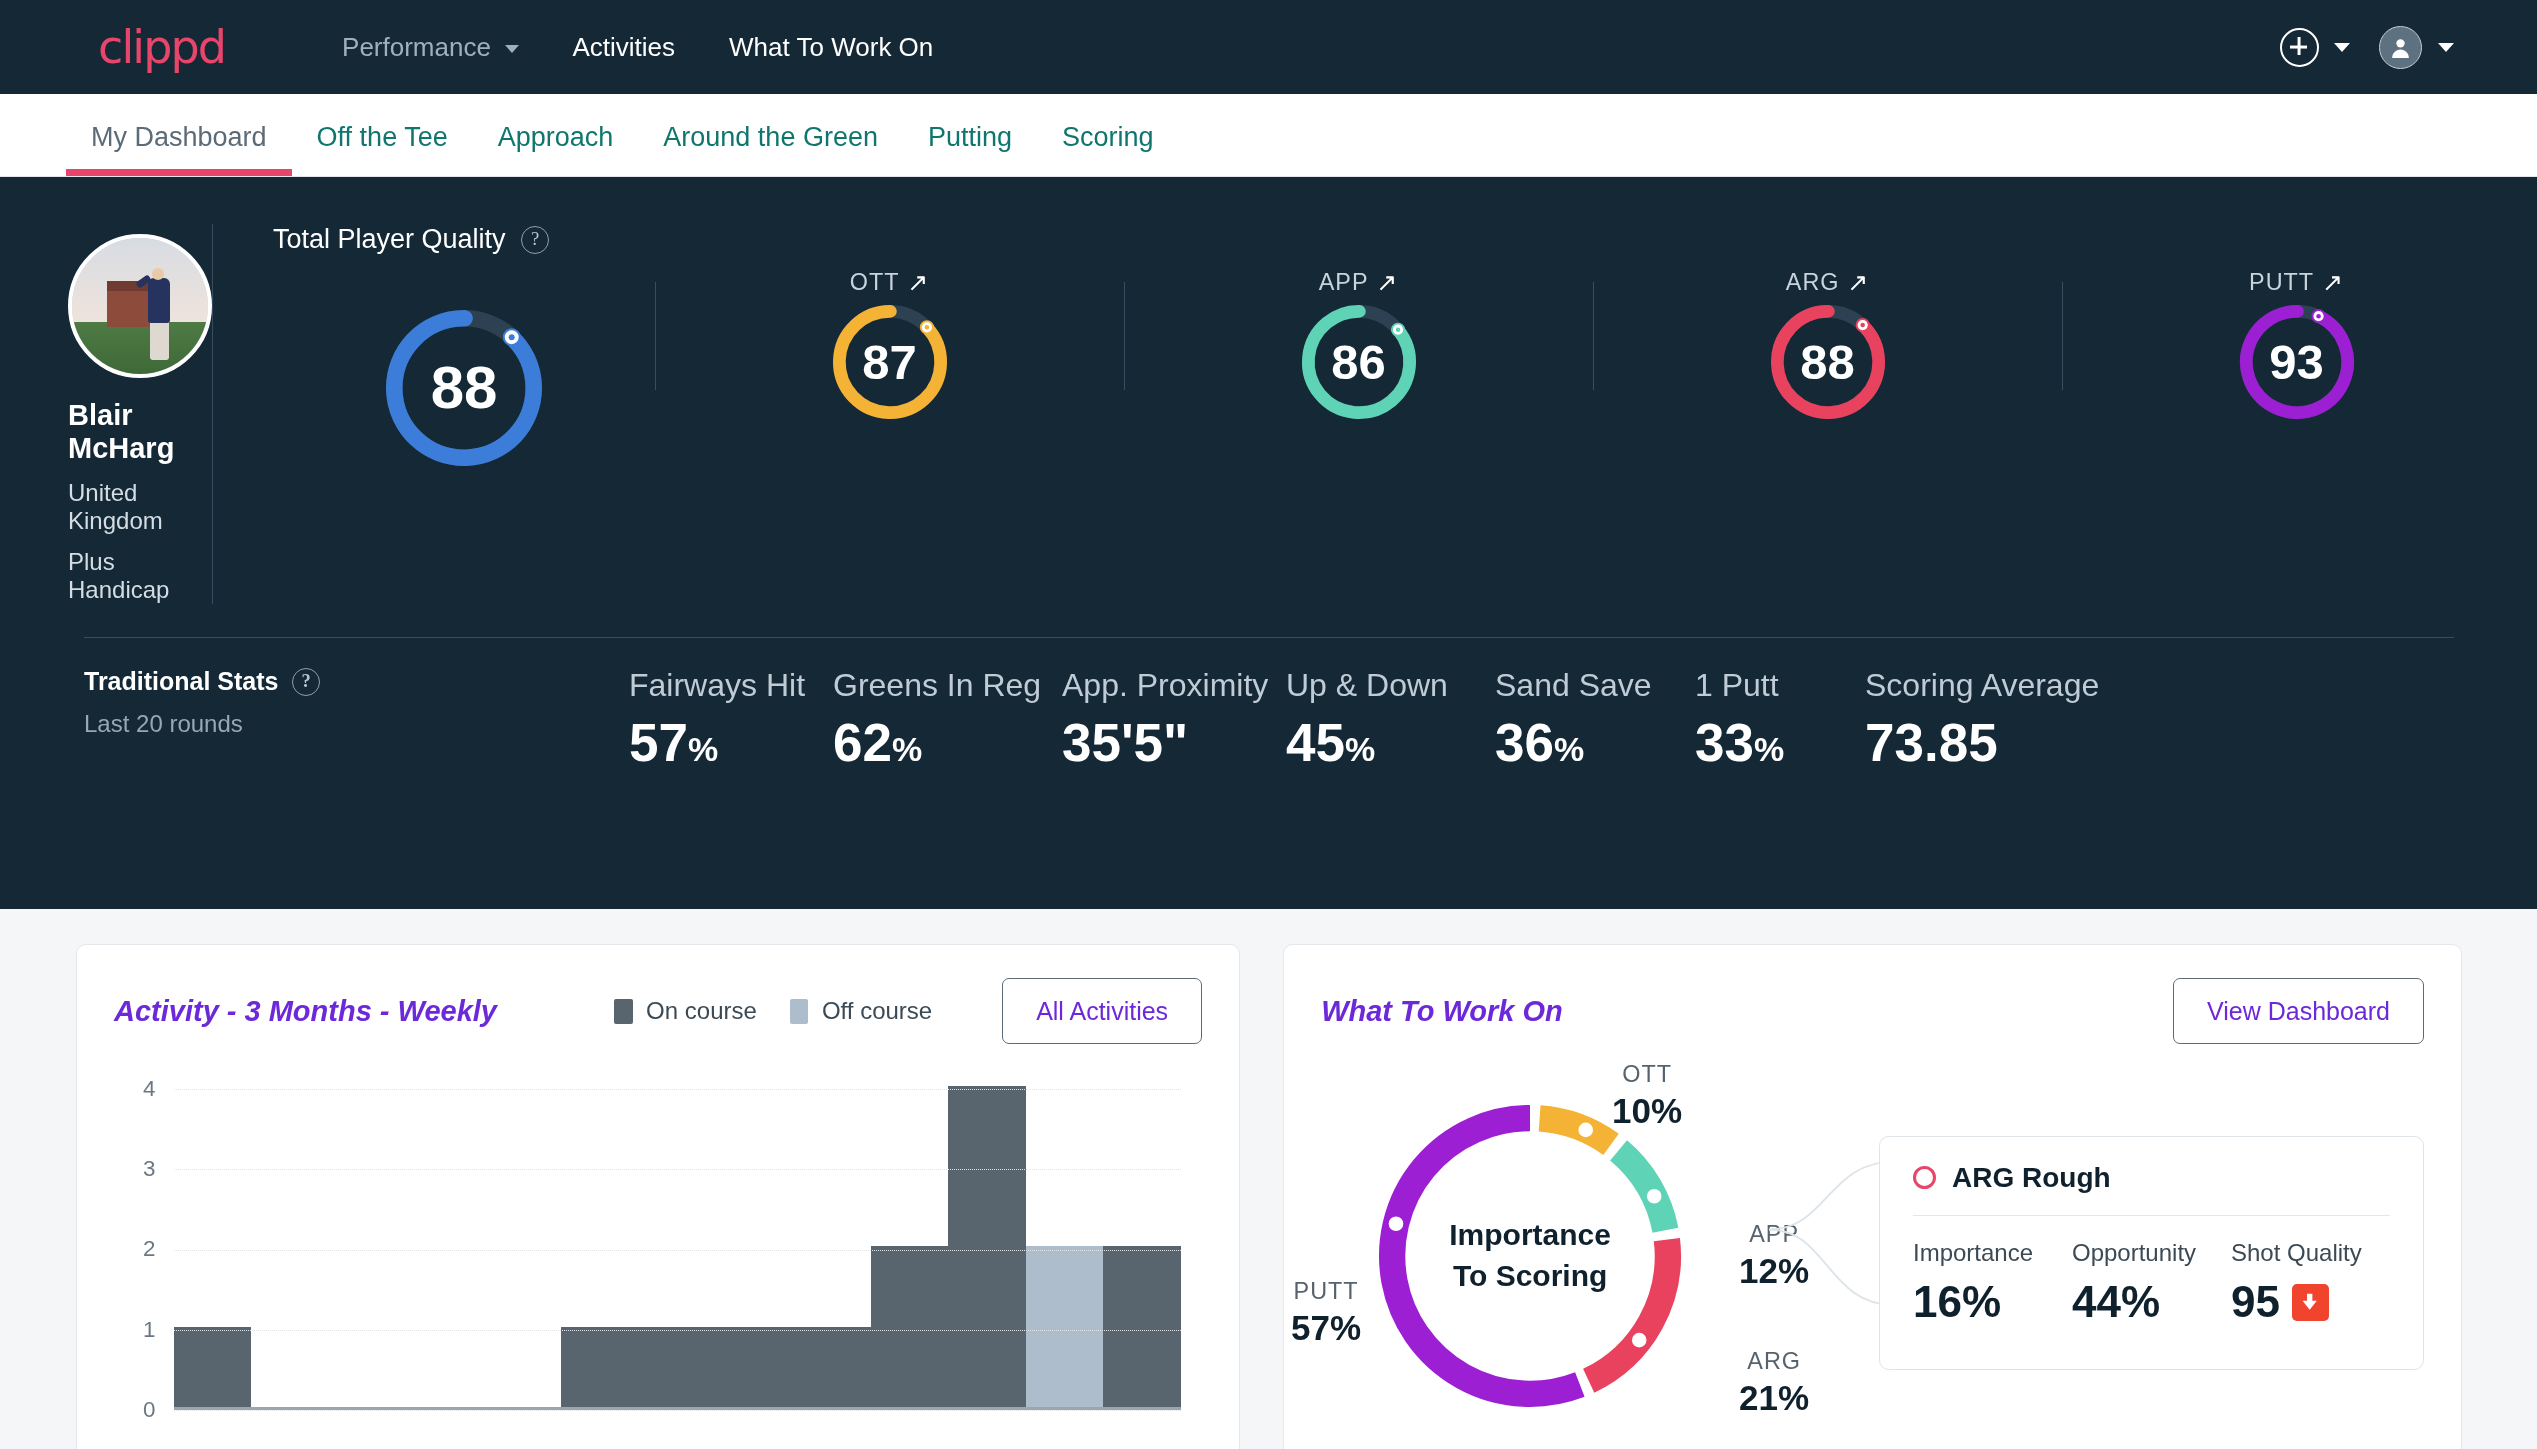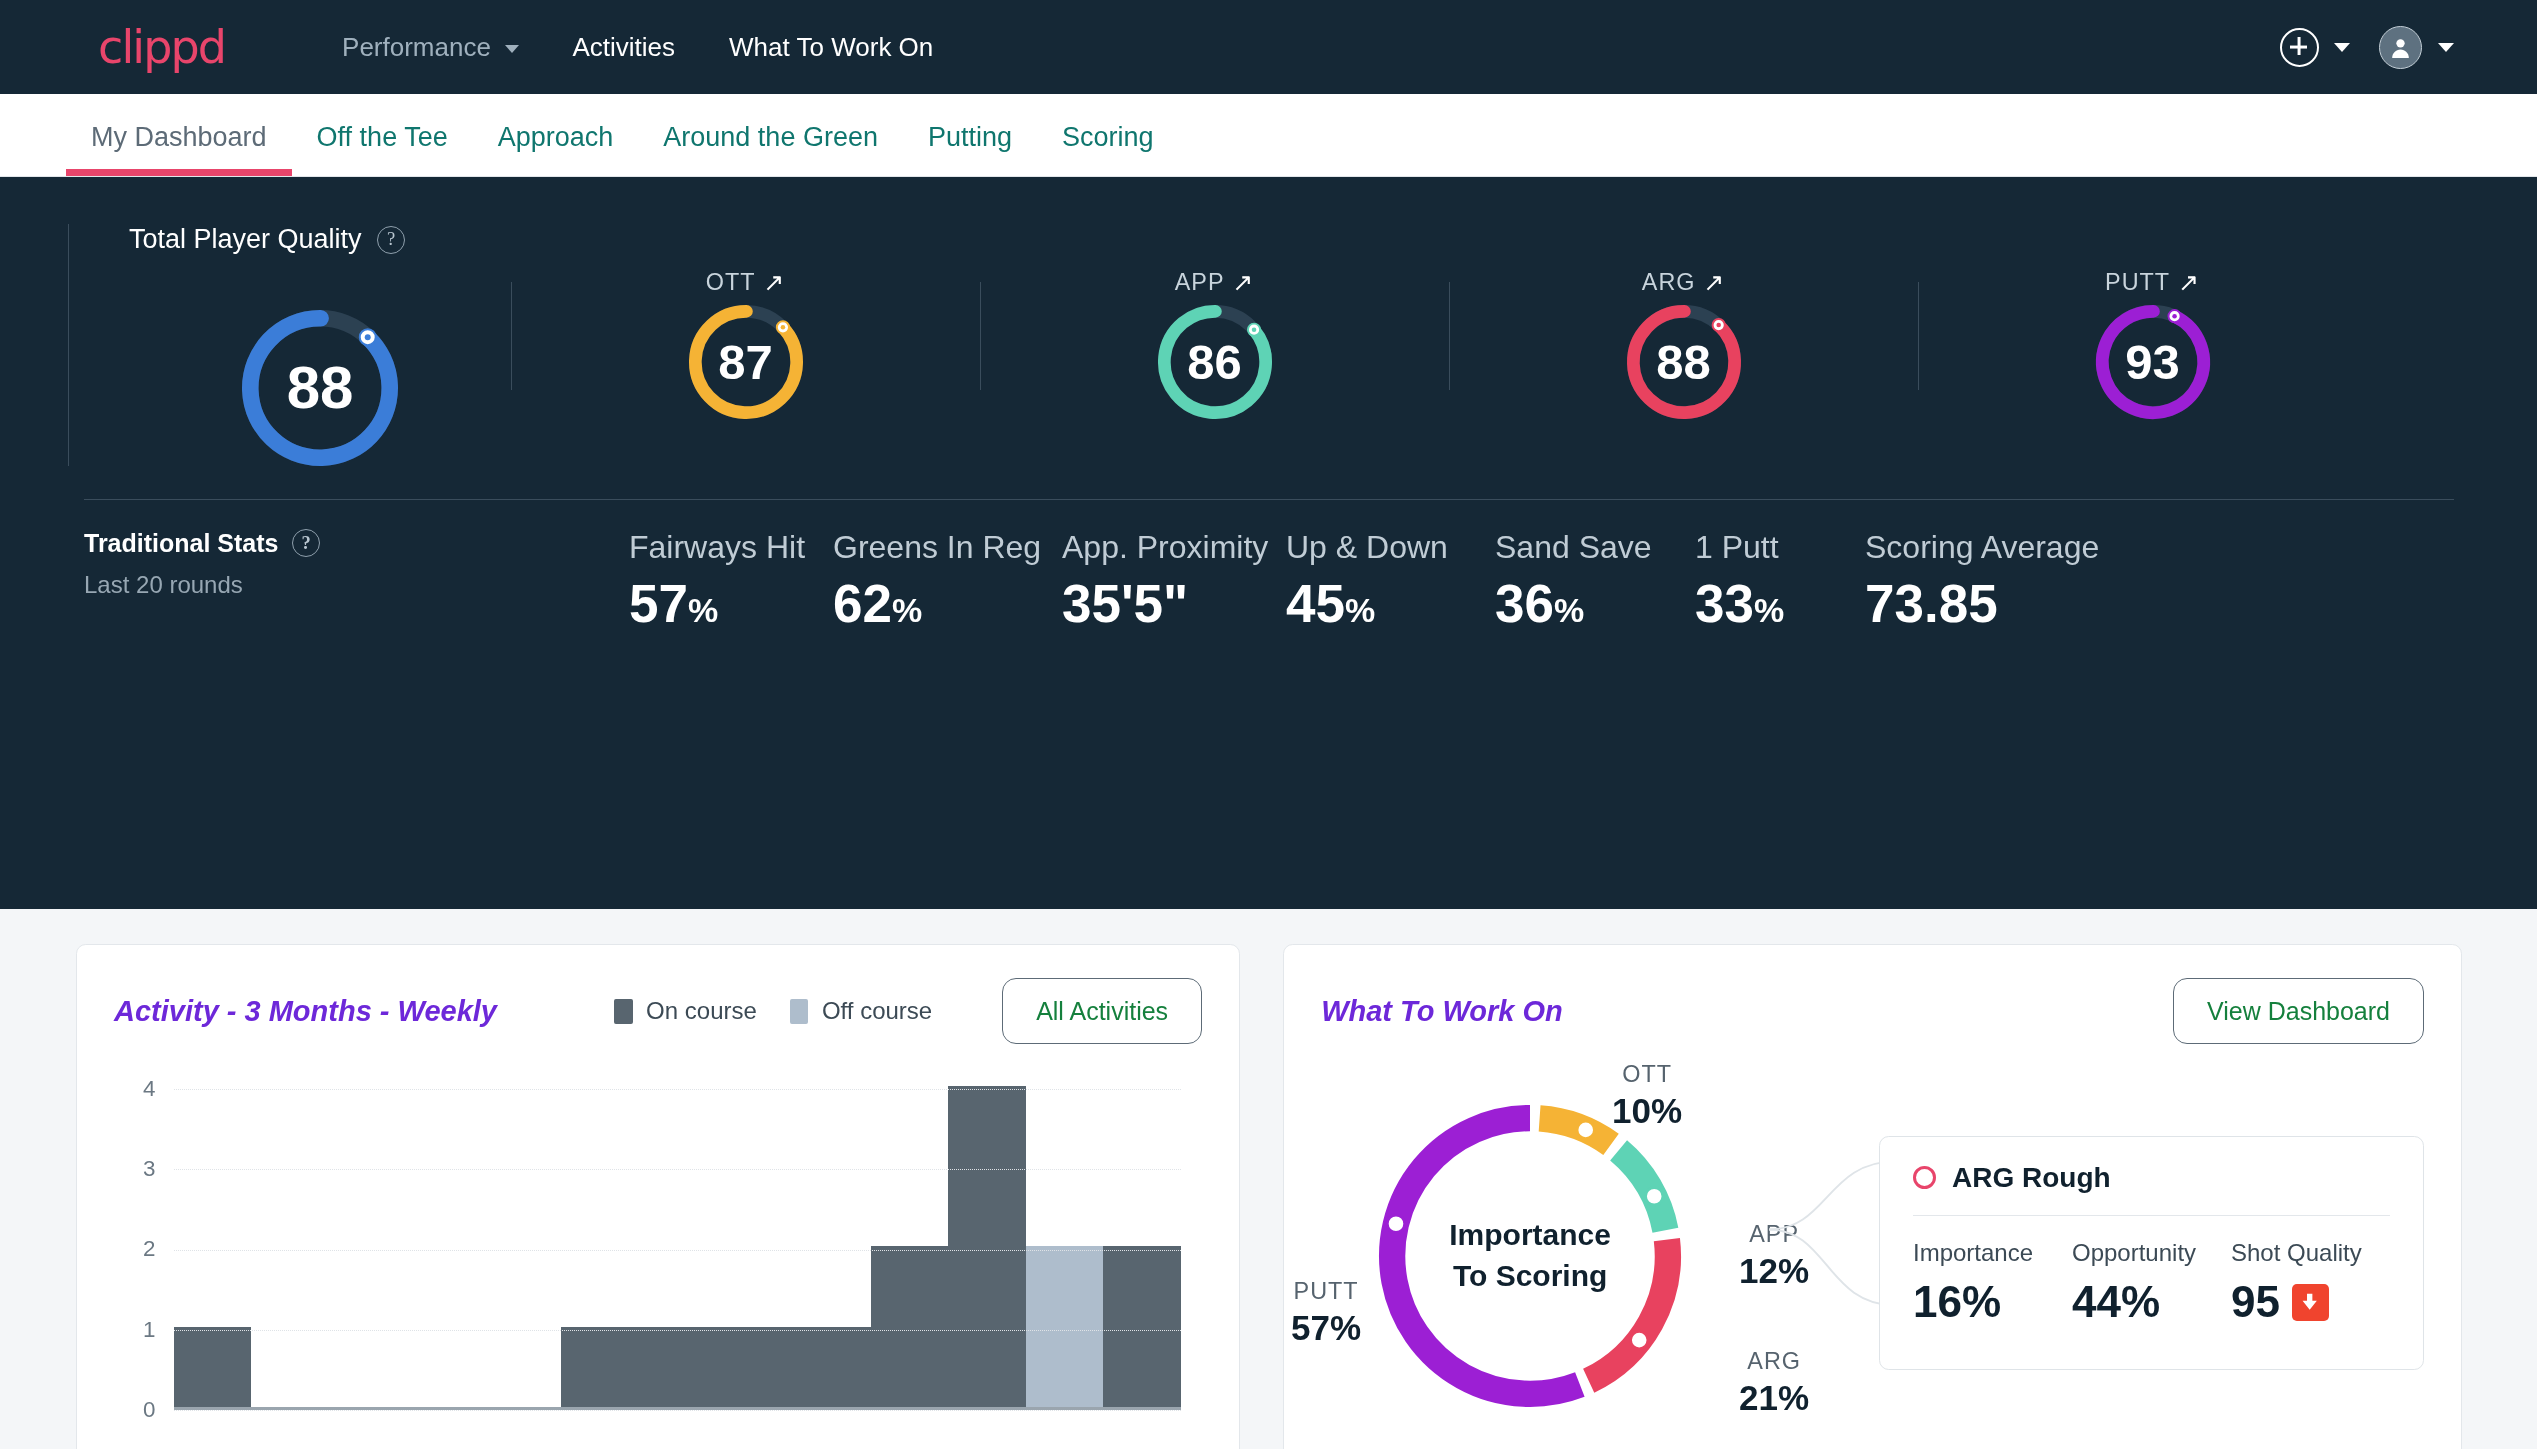--- a/index.html
+++ b/index.html
@@ -136,22 +136,22 @@
     padding:33px 37px;position:relative;
   }
   .panel-left{width:1183px;height:573px;}
   .panel-right{width:1198px;height:573px;}
   .panel-head{display:flex;align-items:center;}
   .panel-title{font-size:29px;color:#6d28d9;font-weight:bold;font-style:italic;}
   .legend{display:flex;align-items:center;gap:33px;margin-left:117px;}
   .legend-item{display:flex;align-items:center;gap:13.6px;font-size:24px;color:#3c4a55;}
   .sw{width:18.5px;height:25px;border-radius:1.9px;}
   .btn{
-    border:1.9px solid #5d6b77;border-radius:14px;background:#fff;
-    font-size:25px;color:#15803d;padding:17.5px 33px;cursor:pointer;
+    border:1.9px solid #5d6b77;border-radius:7px;background:#fff;
+    font-size:25px;color:#6d28d9;padding:17.5px 33px;cursor:pointer;
     font-family:"Liberation Sans", sans-serif;
     text-align:center;
   }
   .panel-head .btn{margin-left:auto;}
 
   
   .chart{position:relative;margin-top:35px;height:372px;}
   .plot{position:absolute;left:60px;right:21.4px;top:9.7px;height:321px;}
   .gl{position:absolute;left:0;right:0;height:0;border-top:1.9px dotted #dfe3e7;}
   .ytick{position:absolute;left:0;font-size:22.4px;color:#6b7883;transform:translateY(-50%);}
@@ -226,20 +226,34 @@
   <div class="tab">Off the Tee</div>
   <div class="tab">Approach</div>
   <div class="tab">Around the Green</div>
   <div class="tab">Putting</div>
   <div class="tab">Scoring</div>
 </div>
 
 <div class="hero">
   <div class="hero-top">
 
+    <div class="player-col">
+      <div class="player-photo">
+        <span class="ph-sky"></span>
+          <span class="ph-grass"></span>
+        <span class="ph-bldg"></span>
+        <span class="ph-arm"></span>
+        <span class="ph-person-legs"></span>
+        <span class="ph-person-body"></span>
+        <span class="ph-person-head"></span>
+      </div>
+      <div class="player-name">Blair McHarg</div>
+      <div class="player-meta">United Kingdom</div>
+      <div class="player-meta">Plus Handicap</div>
+    </div>
 
     <div class="gauges-col">
       <div class="tpq-head">
         <span class="tpq-title">Total Player Quality</span>
         <span class="qmark">?</span>
       </div>
       <div class="gauge-row" id="gauge-row">
           <div class="gauge-cell" style="width: 382px;">
             <div style="height: 41px;"></div>
             <div class="ring-wrap">

